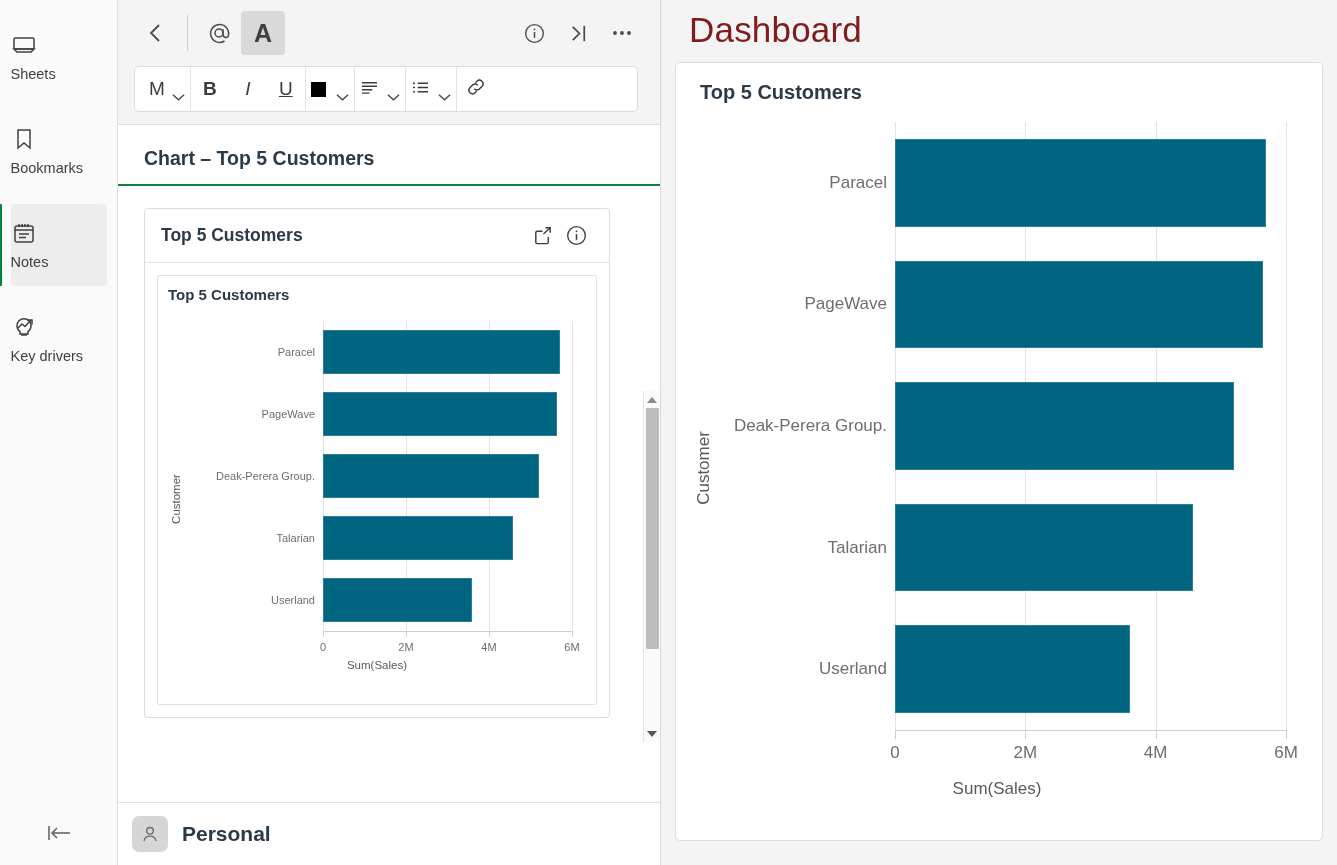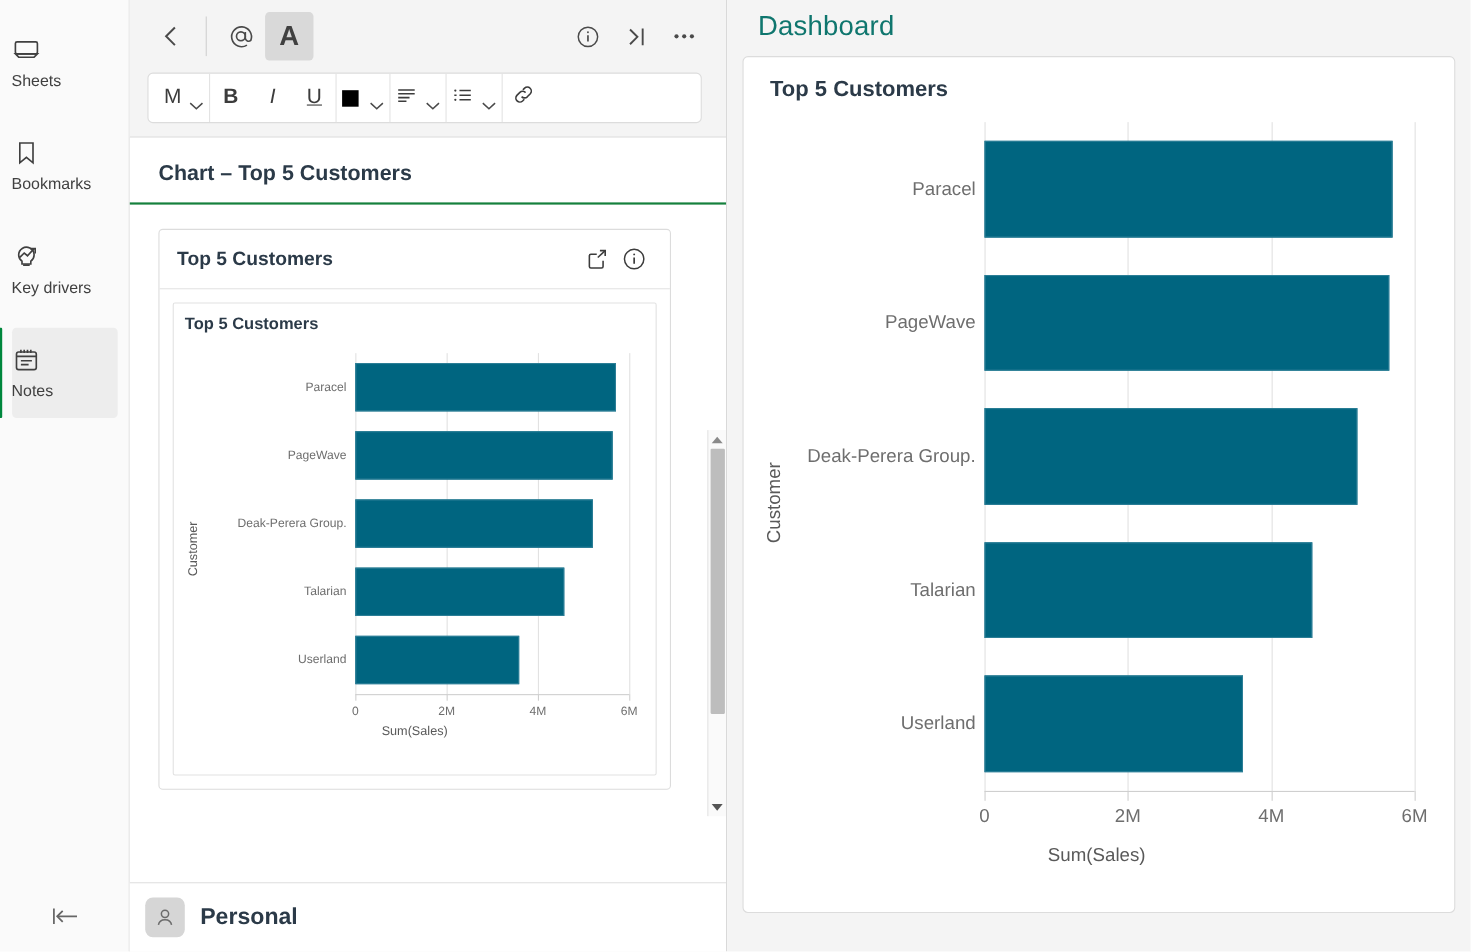--- a/index.html
+++ b/index.html
@@ -127,21 +127,21 @@
     display: flex; align-items: center; justify-content: center;
   }
   .footer-name { font-size: 21px; font-weight: 700; color: #2b3a48; }
 
   
   .dash {
     flex: 1; height: 865px; background: #f4f4f4;
     padding: 0 14px; position: relative;
   }
   .dash-title {
-    font-size: 25px; color: #0f766e; padding: 10px 0 12px 14px; letter-spacing: .2px;
+    font-size: 35px; color: #7f1d1d; padding: 10px 0 12px 14px; letter-spacing: .2px;
   }
   .dash-card {
     background: #fff; border: 1px solid #dcdcdc; border-radius: 5px;
     height: 779px; padding: 14px 18px 10px 14px; position: relative;
   }
   .dash-card-title { font-size: 20px; font-weight: 700; color: #2b3a48; padding: 4px 0 0 10px; }
   .chart-inner-title { font-size: 15px; font-weight: 700; color: #2b3a48; }
   .plot-area { position: relative; width: 100%; height: 100%; }
   .ylabel {
     position: absolute; writing-mode: vertical-rl; transform: rotate(180deg);
@@ -174,42 +174,42 @@
 
     <div class="rail-item">
       <span class="rail-icon">
         <svg viewBox="0 0 26 26" width="26" height="26" fill="none" stroke="#404040" stroke-width="1.5">
           <path d="M7 4h12v18l-6-5-6 5z"></path>
         </svg>
       </span>
       <span class="rail-label">Bookmarks</span>
     </div>
 
+    <div class="rail-item active">
+      <span class="rail-icon">
+        <svg viewBox="0 0 26 26" width="26" height="26" fill="none" stroke="#404040" stroke-width="1.5">
+          <rect x="4" y="6" width="18" height="16" rx="2"></rect>
+          <path d="M4 10h18"></path>
+          <path d="M8 4v3M11 4v3M14 4v3M17 4v3"></path>
+          <path d="M8 14h10M8 17.5h7"></path>
+        </svg>
+      </span>
+      <span class="rail-label">Notes</span>
+    </div>
+
     <div class="rail-item">
       <span class="rail-icon">
         <svg viewBox="0 0 26 26" width="26" height="26" fill="none" stroke="#404040" stroke-width="1.5">
           <path d="M6 12a7 7 0 1 1 11 5.5V20H9v-2.5A7 7 0 0 1 6 12z"></path>
           <path d="M10 21h6"></path>
           <path d="M7 14l4-4 3 2.5L20 6"></path>
           <path d="M16.5 6H21v4.5"></path>
         </svg>
       </span>
       <span class="rail-label">Key drivers</span>
-    </div>
-
-    <div class="rail-item active">
-      <span class="rail-icon">
-        <svg viewBox="0 0 26 26" width="26" height="26" fill="none" stroke="#404040" stroke-width="1.5">
-          <rect x="4" y="6" width="18" height="16" rx="2"></rect>
-          <path d="M4 10h18"></path>
-          <path d="M8 4v3M11 4v3M14 4v3M17 4v3"></path>
-          <path d="M8 14h10M8 17.5h7"></path>
-        </svg>
-      </span>
-      <span class="rail-label">Notes</span>
     </div>
 
     <div class="rail-collapse">
       <svg viewBox="0 0 30 20" width="30" height="20" fill="none" stroke="#666" stroke-width="1.6">
         <path d="M5 3v14"></path>
         <path d="M26 10H8"></path>
         <path d="M13 5l-5 5 5 5"></path>
       </svg>
     </div>
   </div>

